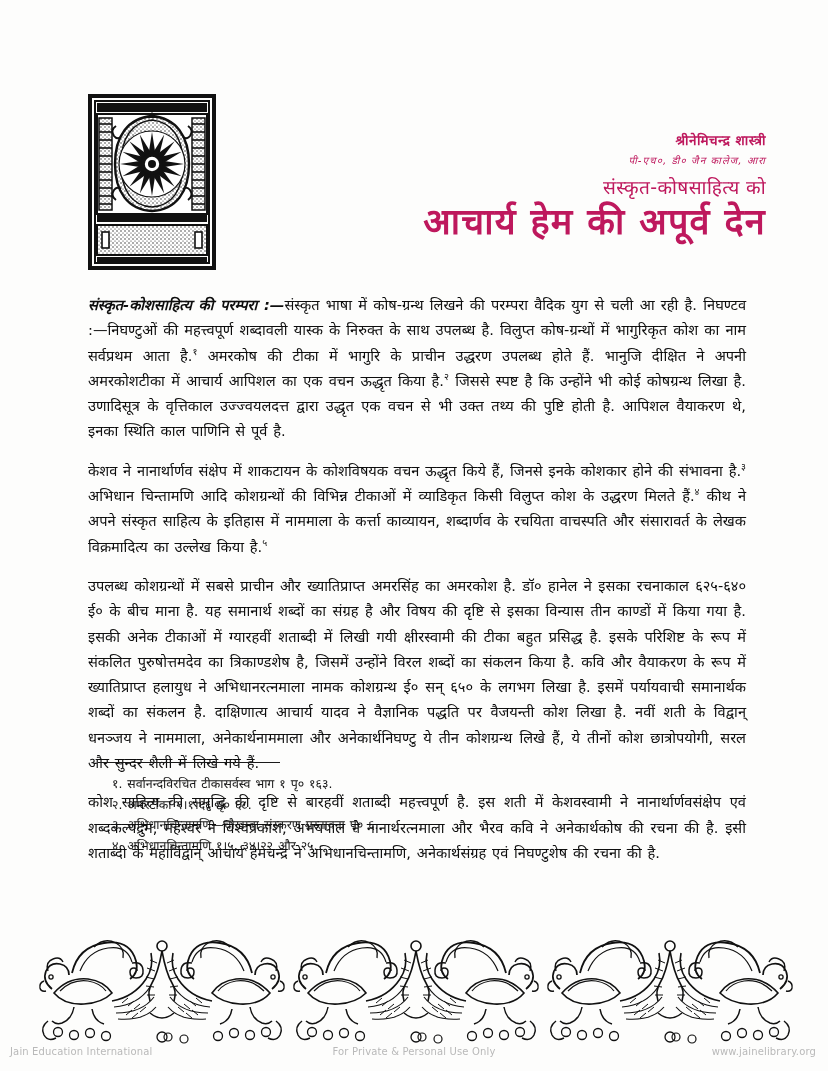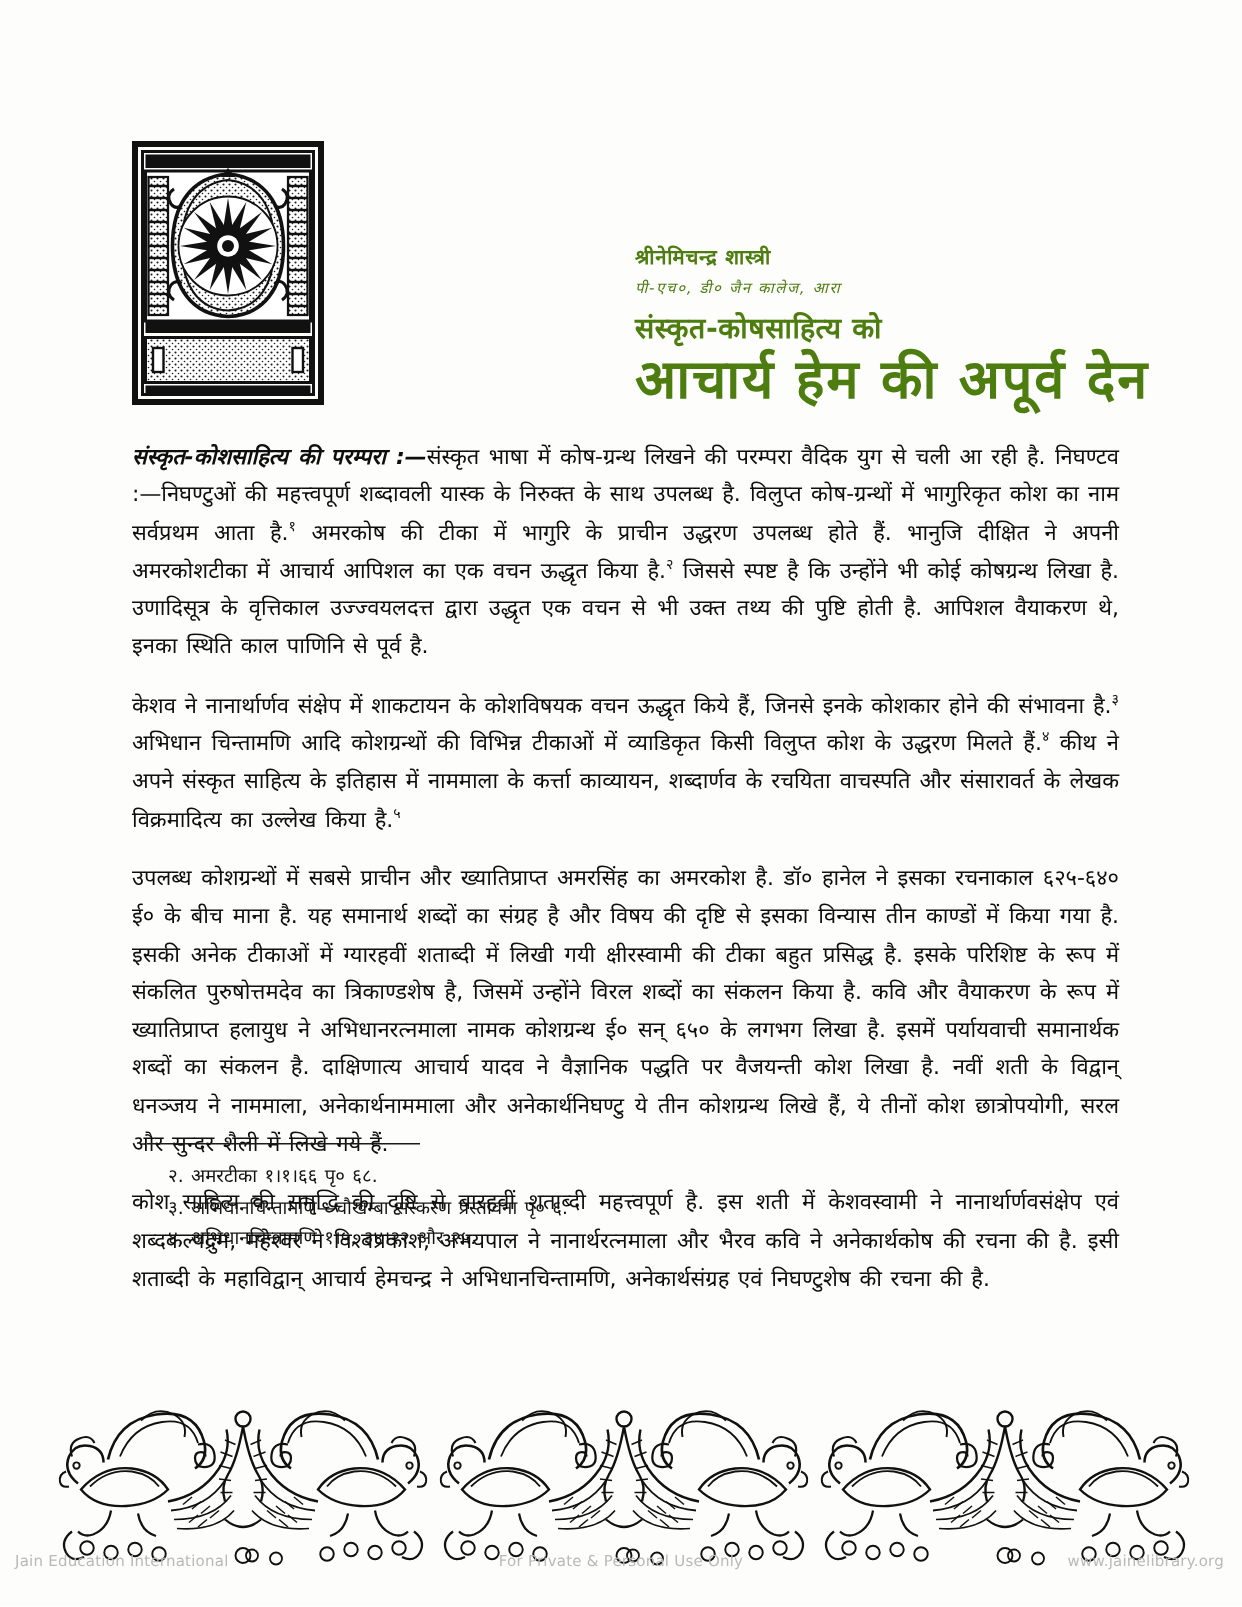--- a/index.html
+++ b/index.html
@@ -25,40 +25,41 @@
     top: 94px;
     width: 128px;
     height: 176px;
   }
   #emblem svg { display: block; }
 
   
   #header {
     position: absolute;
     right: 62px;
-    top: 164px;
-    color: #4d7c0f;
+    top: 132px;
+    text-align: right;
+    color: #be185d;
   }
   .hdr-author {
     font-size: 13.5px;
     letter-spacing: .5px;
     line-height: 1.25;
     font-weight: 600;
     margin-bottom: 6px;
   }
   .hdr-affil {
     font-size: 10px;
     letter-spacing: 1.1px;
     line-height: 1.25;
     margin-bottom: 9px;
     font-style: italic;
   }
   .hdr-sub {
     font-size: 19px;
-    font-weight: 700;
+    font-weight: 400;
     letter-spacing: .4px;
     line-height: 1.2;
     margin-bottom: 2px;
   }
   .hdr-title {
     font-size: 36px;
     font-weight: 700;
     letter-spacing: 1.2px;
     line-height: 1.18;
     white-space: nowrap;
@@ -116,21 +117,21 @@
     left: 36px;
     bottom: 22px;
     width: 760px;
     height: 120px;
   }
   #ornament svg { display: block; }
 
   
   .wm {
     position: absolute;
-    bottom: 24px;
+    bottom: 14px;
     font-size: 10px;
     color: #b9b9b9;
     letter-spacing: .15px;
     white-space: nowrap;
   }
   #wm-left  { left: 10px; }
   #wm-mid   { left: 50%; transform: translateX(-50%); }
   #wm-right { right: 12px; }
 </style>
 </head>
@@ -270,20 +271,21 @@
 
   <div id="body-col">
     <p class="para"><span class="lead">संस्कृत-कोशसाहित्य की परम्परा :—</span>संस्कृत भाषा में कोष-ग्रन्थ लिखने की परम्परा वैदिक युग से चली आ रही है. निघण्टव :—निघण्टुओं की महत्त्वपूर्ण शब्दावली यास्क के निरुक्त के साथ उपलब्ध है. विलुप्त कोष-ग्रन्थों में भागुरिकृत कोश का नाम सर्वप्रथम आता है.<sup>१</sup> अमरकोष की टीका में भागुरि के प्राचीन उद्धरण उपलब्ध होते हैं. भानुजि दीक्षित ने अपनी अमरकोशटीका में आचार्य आपिशल का एक वचन ऊद्धृत किया है.<sup>२</sup> जिससे स्पष्ट है कि उन्होंने भी कोई कोषग्रन्थ लिखा है. उणादिसूत्र के वृत्तिकाल उज्ज्वयलदत्त द्वारा उद्धृत एक वचन से भी उक्त तथ्य की पुष्टि होती है. आपिशल वैयाकरण थे, इनका स्थिति काल पाणिनि से पूर्व है.</p>
     <p class="para">केशव ने नानार्थार्णव संक्षेप में शाकटायन के कोशविषयक वचन ऊद्धृत किये हैं, जिनसे इनके कोशकार होने की संभावना है.<sup>३</sup> अभिधान चिन्तामणि आदि कोशग्रन्थों की विभिन्न टीकाओं में व्याडिकृत किसी विलुप्त कोश के उद्धरण मिलते हैं.<sup>४</sup> कीथ ने अपने संस्कृत साहित्य के इतिहास में नाममाला के कर्त्ता काव्यायन, शब्दार्णव के रचयिता वाचस्पति और संसारावर्त के लेखक विक्रमादित्य का उल्लेख किया है.<sup>५</sup></p>
     <p class="para">उपलब्ध कोशग्रन्थों में सबसे प्राचीन और ख्यातिप्राप्त अमरसिंह का अमरकोश है. डॉ० हानेल ने इसका रचनाकाल ६२५-६४० ई० के बीच माना है. यह समानार्थ शब्दों का संग्रह है और विषय की दृष्टि से इसका विन्यास तीन काण्डों में किया गया है. इसकी अनेक टीकाओं में ग्यारहवीं शताब्दी में लिखी गयी क्षीरस्वामी की टीका बहुत प्रसिद्ध है. इसके परिशिष्ट के रूप में संकलित पुरुषोत्तमदेव का त्रिकाण्डशेष है, जिसमें उन्होंने विरल शब्दों का संकलन किया है. कवि और वैयाकरण के रूप में ख्यातिप्राप्त हलायुध ने अभिधानरत्नमाला नामक कोशग्रन्थ ई० सन् ६५० के लगभग लिखा है. इसमें पर्यायवाची समानार्थक शब्दों का संकलन है. दाक्षिणात्य आचार्य यादव ने वैज्ञानिक पद्धति पर वैजयन्ती कोश लिखा है. नवीं शती के विद्वान् धनञ्जय ने नाममाला, अनेकार्थनाममाला और अनेकार्थनिघण्टु ये तीन कोशग्रन्थ लिखे हैं, ये तीनों कोश छात्रोपयोगी, सरल और सुन्दर शैली में लिखे गये हैं.</p>
     <p class="para">कोश साहित्य की समृद्धि की दृष्टि से बारहवीं शताब्दी महत्त्वपूर्ण है. इस शती में केशवस्वामी ने नानार्थार्णवसंक्षेप एवं शब्दकल्पद्रुम, महेश्वर ने विश्वप्रकाश, अभयपाल ने नानार्थरत्नमाला और भैरव कवि ने अनेकार्थकोष की रचना की है. इसी शताब्दी के महाविद्वान् आचार्य हेमचन्द्र ने अभिधानचिन्तामणि, अनेकार्थसंग्रह एवं निघण्टुशेष की रचना की है.</p>
   </div>
 
   <div id="footnotes">
     <div id="fn-rule"></div>
+    <p class="fn">१. सर्वानन्दविरचित टीकासर्वस्व भाग १ पृ० १६३.</p>
     <p class="fn">२. अमरटीका १।१।६६ पृ० ६८.</p>
     <p class="fn">३. अभिधानचिन्तामणि—चौखम्बा संस्करण प्रस्तावना पृ० ६.</p>
     <p class="fn">४. अभिधानचिन्तामणि १।५, ३४।२२ और २५.</p>
   </div>
 
   <div id="ornament">
     <svg viewBox="0 0 760 120" width="760" height="120" xmlns="http://www.w3.org/2000/svg">
       <defs>
         <g id="motif">
 

